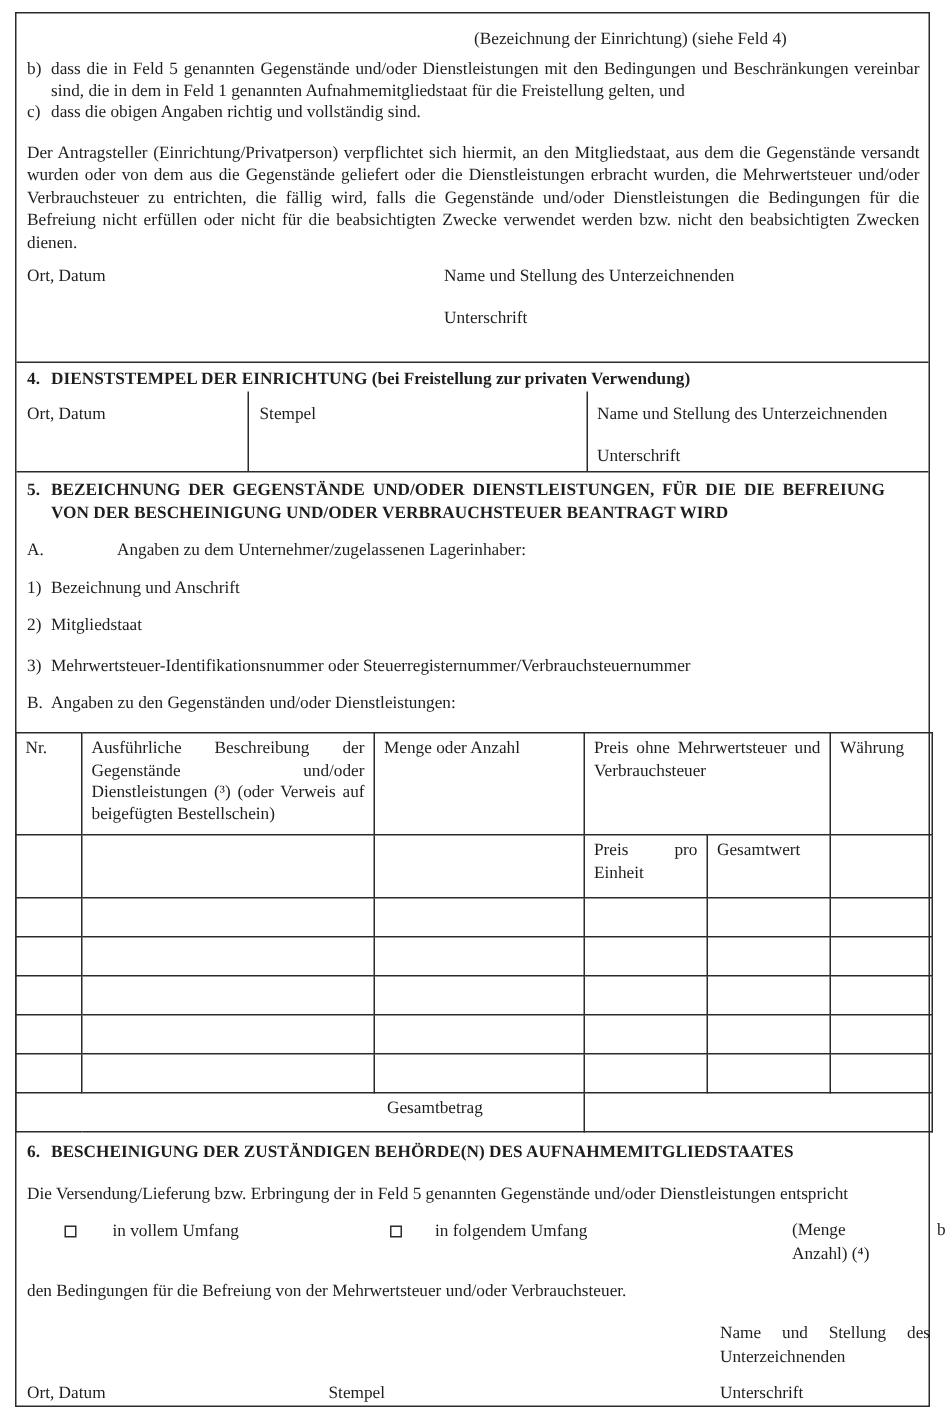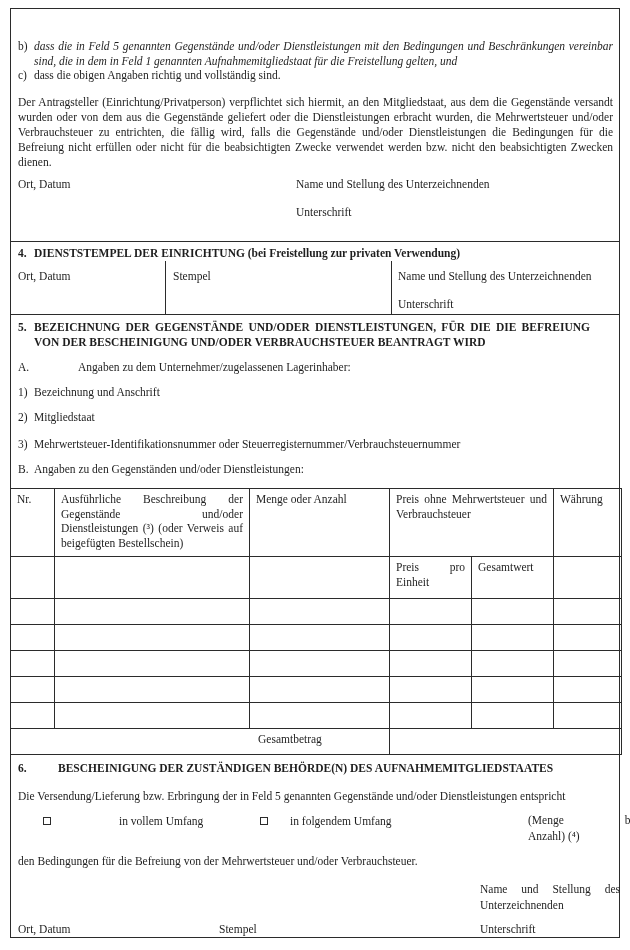--- a/index.html
+++ b/index.html
@@ -24,24 +24,25 @@
   .mengeblock { position:absolute; width:118px; font-size:11.5px; line-height:15.5px; }
   .mengeblock .row1 { display:flex; justify-content:space-between; }
   .nameblock { position:absolute; width:140px; font-size:11.5px; line-height:15.5px; text-align:justify; }
 </style>
 </head>
 <body>
 
 <div class="page">
   <div class="frame">
 
+    <div class="abs txt" style="left:305px; top:10px;">(Bezeichnung der Einrichtung) (siehe Feld 4)</div>
 
     <div class="abs txt item" style="left:7px; top:30px; width:595px;">
       <span class="lbl">b)</span>
-      <div class="just" style="flex:1;font-style:italic;">dass die in Feld 5 genannten Gegenstände und/oder Dienstleistungen mit den Bedingungen und Beschränkungen vereinbar sind, die in dem in Feld 1 genannten Aufnahmemitgliedstaat für die Freistellung gelten, und</div>
+      <div class="just" style="flex:1;">dass die in Feld 5 genannten Gegenstände und/oder Dienstleistungen mit den Bedingungen und Beschränkungen vereinbar sind, die in dem in Feld 1 genannten Aufnahmemitgliedstaat für die Freistellung gelten, und</div>
     </div>
 
     <div class="abs txt item" style="left:7px; top:59px; width:595px;">
       <span class="lbl">c)</span>
       <div style="flex:1;">dass die obigen Angaben richtig und vollständig sind.</div>
     </div>
 
     <div class="abs txt just" style="left:7px; top:86px; width:595px;">Der Antragsteller (Einrichtung/Privatperson) verpflichtet sich hiermit, an den Mitgliedstaat, aus dem die Gegenstände versandt wurden oder von dem aus die Gegenstände geliefert oder die Dienstleistungen erbracht wurden, die Mehrwertsteuer und/oder Verbrauchsteuer zu entrichten, die fällig wird, falls die Gegenstände und/oder Dienstleistungen die Bedingungen für die Befreiung nicht erfüllen oder nicht für die beabsichtigten Zwecke verwendet werden bzw. nicht den beabsichtigten Zwecken dienen.</div>
 
     <div class="abs txt" style="left:7px; top:168px;">Ort, Datum</div>
@@ -148,27 +149,27 @@
       </tr>
       <tr class="total">
         <td colspan="3" style="padding-left:247px;">Gesamtbetrag</td>
         <td colspan="3"></td>
       </tr>
     </tbody>
       </table>
 
     <div class="abs txt item b" style="left:7px; top:752px; width:595px;">
       <span class="lbl">6.</span>
-      <div style="flex:1;margin-left:24px;">BESCHEINIGUNG DER ZUSTÄNDIGEN BEHÖRDE(N) DES AUFNAHMEMITGLIEDSTAATES</div>
+      <div style="flex:1;">BESCHEINIGUNG DER ZUSTÄNDIGEN BEHÖRDE(N) DES AUFNAHMEMITGLIEDSTAATES</div>
     </div>
 
     <div class="abs txt" style="left:7px; top:780px; width:598px;">Die Versendung/Lieferung bzw. Erbringung der in Feld 5 genannten Gegenstände und/oder Dienstleistungen entspricht</div>
 
     <span class="cb" style="left:32px; top:808px;"></span>
-    <div class="abs txt" style="left:64px; top:805px;margin-left:44px;">in vollem Umfang</div>
+    <div class="abs txt" style="left:64px; top:805px;">in vollem Umfang</div>
 
     <span class="cb" style="left:249px; top:808px;"></span>
     <div class="abs txt" style="left:279px; top:805px;">in folgendem Umfang</div>
 
     <div class="mengeblock" style="left:485px; top:804px;margin-left:32px;">
       <div class="row1">
         <span>(Menge</span>
         <span>bzw.</span>
       </div>
       <div>Anzahl) (⁴)</div>

